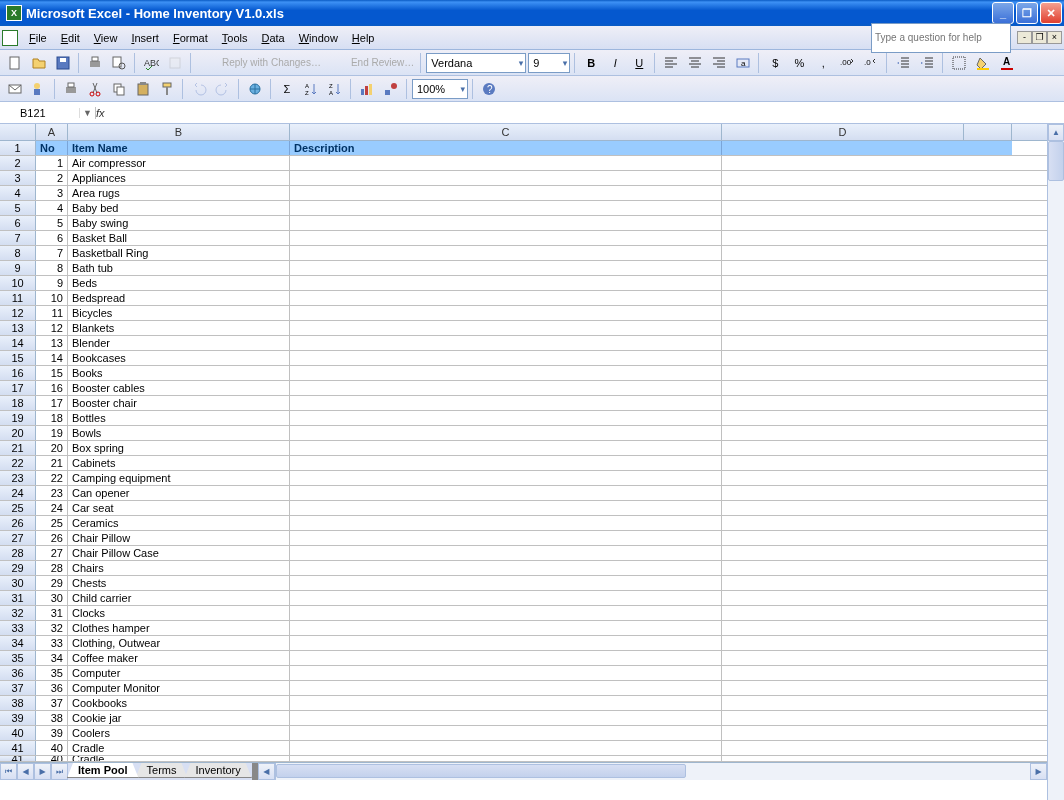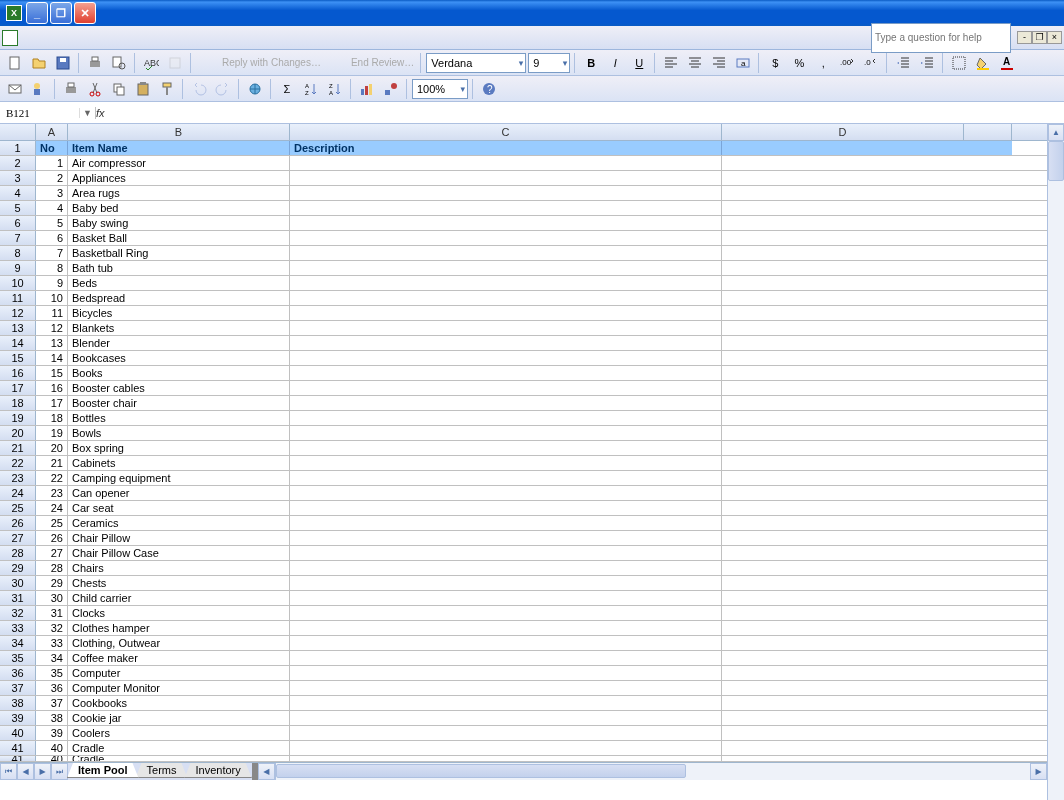--- a/index.html
+++ b/index.html
@@ -30,21 +30,21 @@
 .sep { width:2px; height:20px; border-left:1px solid #adc0e0; margin:0 2px; }
 .combo { height:20px; background:#fff; border:1px solid #7a9cc6; display:flex; align-items:center; padding:0 14px 0 4px; font-size:11px; position:relative; cursor:pointer; }
 .combo::after { content:"▾"; position:absolute; right:2px; font-size:9px; color:#4a6fa8; }
 .font-combo { width:100px; }
 .size-combo { width:42px; }
 .zoom-combo { width:56px; }
 
 
 .formula-row { height:22px; background:#fff; display:flex; align-items:center; border-bottom:1px solid #adc0e0; }
 .namebox { width:96px; display:flex; align-items:center; border-right:1px solid #c0c0c0; position:relative; }
-.namebox-txt { flex:1; padding:0 6px;font-family:Liberation Serif, serif; }
+.namebox-txt { flex:1; padding:0 20px; }
 .namebox-arrow { width:16px; text-align:center; color:#666; font-size:9px; cursor:pointer; border-left:1px solid #ddd; height:100%; display:flex; align-items:center; justify-content:center; }
 .fx { width:22px; font-style:italic; color:#333; cursor:pointer; }
 .formula-input { flex:1; padding:0 4px; border:none; outline:none; font-size:11px; }
 
 
 .grid-wrap { position:relative; height:698px; display:flex; }
 .grid-inner { flex:1; display:flex; flex-direction:column; }
 .col-headers { height:17px; display:flex; background:linear-gradient(to bottom,#e9f0fb,#d4def1); border-bottom:1px solid #9eb6ce; }
 .corner { width:36px; border-right:1px solid #9eb6ce; background:linear-gradient(to bottom,#e9f0fb,#d4def1); }
 .colh { text-align:center; font-size:11px; border-right:1px solid #9eb6ce; display:flex; align-items:center; justify-content:center; color:#333; cursor:pointer; }
@@ -80,29 +80,41 @@
 .hscroll-track { flex:1; background:#eef2f9; border-left:1px solid #adc0e0; position:relative; }
 .hscroll-thumb { position:absolute; left:0; top:1px; width:410px; height:14px; background:linear-gradient(to bottom,#d7dff3,#c3d1ec); border:1px solid #adc0e0; border-radius:2px; cursor:pointer; }
 .hsplit { width:6px; background:#888; cursor:col-resize; }
 
 </style>
 </head>
 <body>
 
 <div class="titlebar">
   <div class="app-icon">X</div>
+  <div class="title-text">Microsoft Excel - Home Inventory V1.0.xls</div>
   <div class="win-btns">
     <div class="win-btn">_</div>
     <div class="win-btn">❐</div>
     <div class="win-btn win-close">✕</div>
   </div>
 </div>
 
 <div class="menubar">
   <div class="doc-icon"></div>
+  <div id="menu-items" style="display: flex;">
+      <div class="menu-item"><u>F</u>ile</div>
+      <div class="menu-item"><u>E</u>dit</div>
+      <div class="menu-item"><u>V</u>iew</div>
+      <div class="menu-item"><u>I</u>nsert</div>
+      <div class="menu-item"><u>F</u>ormat</div>
+      <div class="menu-item"><u>T</u>ools</div>
+      <div class="menu-item"><u>D</u>ata</div>
+      <div class="menu-item"><u>W</u>indow</div>
+      <div class="menu-item"><u>H</u>elp</div>
+    </div>
   <input class="help-box" placeholder="Type a question for help" style="">
   <div class="doc-win-btns">
     <div class="doc-win-btn">-</div>
     <div class="doc-win-btn">❐</div>
     <div class="doc-win-btn">×</div>
   </div>
 </div>
 
 <div class="toolbar">
   <div class="tbtn">

